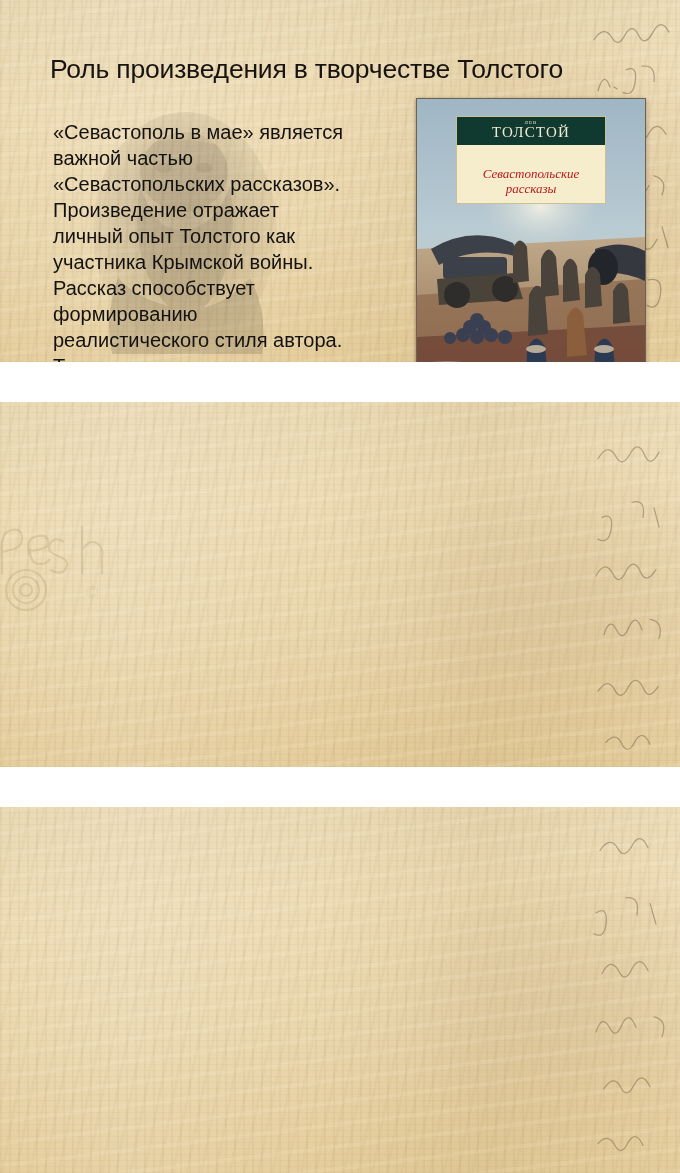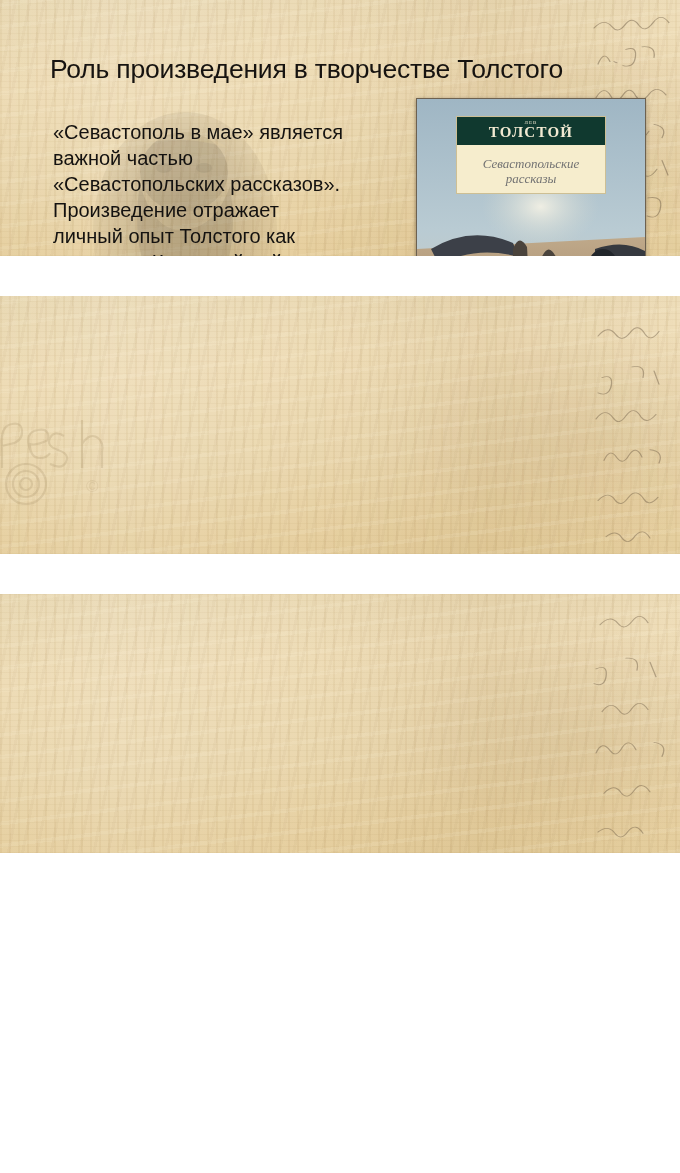--- a/index.html
+++ b/index.html
@@ -1,21 +1,21 @@
 <!DOCTYPE html>
 <html lang="ru"><head>
 <meta charset="utf-8">
 <style>
   html,body{margin:0;padding:0;background:#ffffff;}
   body{
     width:680px;height:1173px;
     font-family:"Liberation Sans","DejaVu Sans",sans-serif;
     overflow:hidden;
   }
-  .deck{width:680px;height:853px;display:flex;flex-direction:column;background:#ffffff;gap:16px;}
+  .deck{width:680px;height:1173px;display:flex;flex-direction:column;background:#ffffff;gap:16px;}
 
   
   .slide{
     position:relative;
     width:680px;
     overflow:hidden;
     background:
       linear-gradient(90deg,
         rgba(255,255,255,0.00) 0%,
         rgba(255,255,255,0.10) 18%,
@@ -95,26 +95,26 @@
   .bc-art{position:absolute;inset:0;}
   .bc-label{
     position:absolute;left:17%;top:6%;width:66%;
   }
   .bc-author{
     background:#10392f;color:#f2ead2;text-align:center;
     font-family:"Liberation Serif","DejaVu Serif",serif;
     padding:3px 0 4px;border:1px solid #cdbf94;border-bottom:none;
   }
   .bc-author .sup{display:block;font-size:5px;letter-spacing:1px;line-height:1;}
-  .bc-author .nm{display:block;font-size:15px;font-weight:700;letter-spacing:1.2px;line-height:1.05;text-align:center;}
+  .bc-author .nm{display:block;font-size:15px;font-weight:400;letter-spacing:1.2px;line-height:1.05;text-align:center;}
   .bc-title{
-    background:#f6edcd;color:#737373;text-align:center;
+    background:#f6edcd;color:#b91c1c;text-align:center;
     font-family:"Liberation Serif","DejaVu Serif",serif;
     font-style:italic;font-size:13px;line-height:1.12;
-    padding:12px 3px 7px;border:1px solid #cdbf94;border-top:none;
+    padding:22px 3px 7px;border:1px solid #cdbf94;border-top:none;
   }
   .bc-series{
     position:absolute;left:26%;bottom:4.4%;width:48%;
     background:#d09a3c;color:#2a1d07;text-align:center;
     font-size:5.4px;letter-spacing:1.1px;font-weight:700;padding:1.5px 0;
     font-family:"Liberation Serif","DejaVu Serif",serif;
   }
 </style>
 </head>
 <body>

